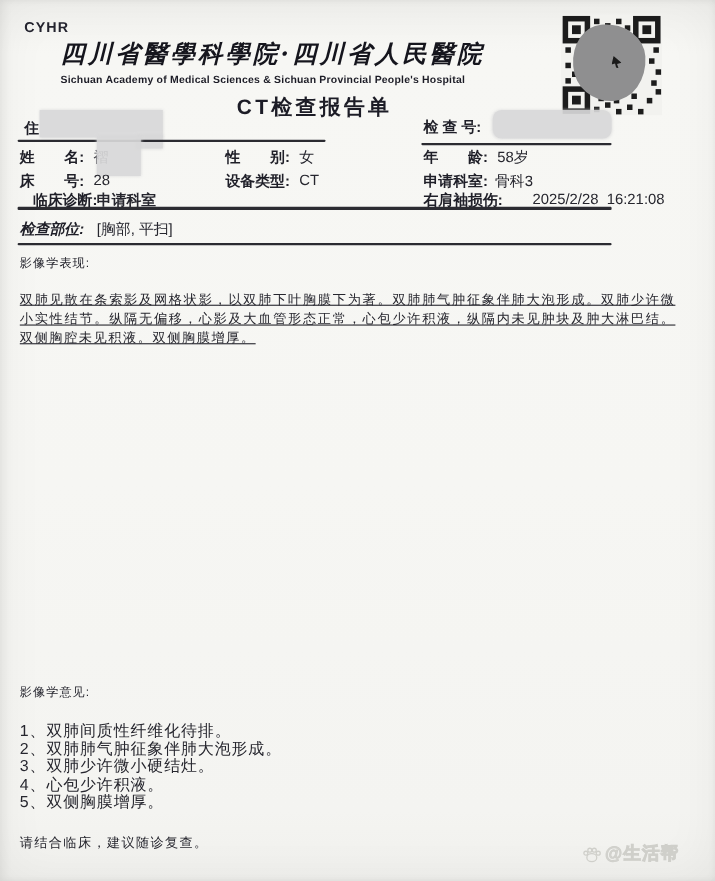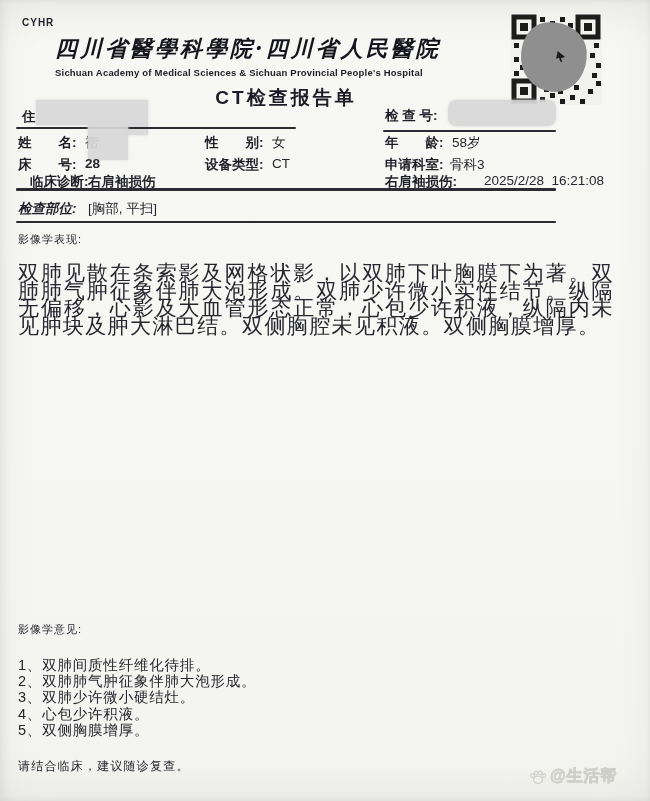--- a/index.html
+++ b/index.html
@@ -8,36 +8,36 @@
     font-family:"Liberation Sans", sans-serif;
     background:#e9e9e7;
   }
   .page{
     position:relative;width:650px;height:801px;overflow:hidden;
     background:linear-gradient(180deg,#f1f1ee 0%,#f7f7f4 6%,#f6f6f3 55%,#f4f4f1 92%,#f0f0ed 100%);
     box-shadow:inset 0 0 45px rgba(0,0,0,0.05), inset 4px 0 8px rgba(0,0,0,0.05), inset -2px 0 6px rgba(0,0,0,0.03);
     color:#22222b;
   }
   .abs{position:absolute;}
-  .code{font-size:10px;font-weight:bold;letter-spacing:1px;color:#23232e;}
+  .code{font-size:13px;font-weight:bold;letter-spacing:1px;color:#23232e;}
   .hosp-cn{
     font-family:"DejaVu Serif", serif;font-style:italic;font-weight:bold;
     font-size:22px;letter-spacing:3px;color:#15151d;white-space:nowrap;
   }
   .hosp-en{font-size:9.5px;font-weight:bold;letter-spacing:0.2px;color:#1c1c26;margin-top:3px;}
   .hdr{left:55px;top:34px;width:460px;text-align:left;}
   .title{left:16px;top:85px;width:540px;text-align:center;font-size:19px;font-weight:bold;letter-spacing:3px;color:#1c1c26;}
   .lbl{font-weight:bold;white-space:pre;font-size:13.5px;color:#1f1f28;}
   .val{white-space:pre;font-size:13.5px;color:#26262e;}
   .hr{position:absolute;background:#2b2b31;height:2px;border-radius:1px;}
   .redact{position:absolute;background:#d8d8d9;opacity:0.92;box-shadow:0 0 3px #d8d8d9;}
   .sec-h{font-size:11px;font-weight:normal;letter-spacing:1px;color:#1f1f28;}
   .para{
-    font-size:21px;line-height:17.5px;letter-spacing:1.4px;color:#26262e;
-    text-align:justify;width:596px;
+    font-size:12px;line-height:17.5px;letter-spacing:1.4px;color:#26262e;
+    text-align:justify;width:596px;text-decoration:underline;
   }
   .imp-item{font-size:14.5px;line-height:16.2px;letter-spacing:0.8px;color:#26262e;white-space:pre;}
   .footer-note{font-size:12px;letter-spacing:1.2px;color:#26262e;}
   .qr{left:510px;top:13px;width:92px;height:92px;}
   .qr svg{display:block;}
   .qr-blob{
     position:absolute;left:11px;top:9px;width:66px;height:70px;
     background:#8f8f90;border-radius:42% 55% 48% 52%/50% 45% 55% 48%;
     transform:rotate(-4deg);
   }
@@ -126,30 +126,30 @@
   <div class="abs val" style="left:85px;top:134px;">褶</div>
   <div class="redact" style="left:88px;top:124px;width:40px;height:36px;"></div>
 
   <div class="abs lbl" style="left:205px;top:134px;">性　　别:</div>
   <div class="abs val" style="left:272px;top:134px;">女</div>
 
   <div class="abs lbl" style="left:385px;top:134px;">年　　龄:</div>
   <div class="abs val" style="left:452px;top:134px;">58岁</div>
 
   <div class="abs lbl" style="left:18px;top:156px;">床　　号:</div>
-  <div class="abs val" style="left:85px;top:156px;font-weight:bold;">28</div>
+  <div class="abs val" style="left:85px;top:156px;">28</div>
 
   <div class="abs lbl" style="left:205px;top:156px;">设备类型:</div>
   <div class="abs val" style="left:272px;top:156px;">CT</div>
 
   <div class="abs lbl" style="left:385px;top:156px;">申请科室:</div>
   <div class="abs val" style="left:450px;top:156px;">骨科3</div>
 
   <div class="abs lbl" style="left:30px;top:173px;">临床诊断:</div>
-  <div class="abs val" style="left:88px;top:173px;font-weight:bold;">右肩袖损伤</div>
+  <div class="abs val" style="left:88px;top:173px;font-weight:bold;">申请科室</div>
 
   <div class="abs lbl" style="left:385px;top:173px;">右肩袖损伤:</div>
   <div class="abs val" style="left:448px;top:173px;margin-left:36px;">2025/2/28  16:21:08</div>
 
   <div class="hr" style="left:16px;top:188px;width:540px;height:2.5px;"></div>
 
   <div class="abs lbl" style="left:18px;top:200px;font-style:italic;">检查部位:</div>
   <div class="abs val" style="left:88px;top:200px;">[胸部, 平扫]</div>
 
   <div class="hr" style="left:16px;top:221px;width:540px;"></div>

